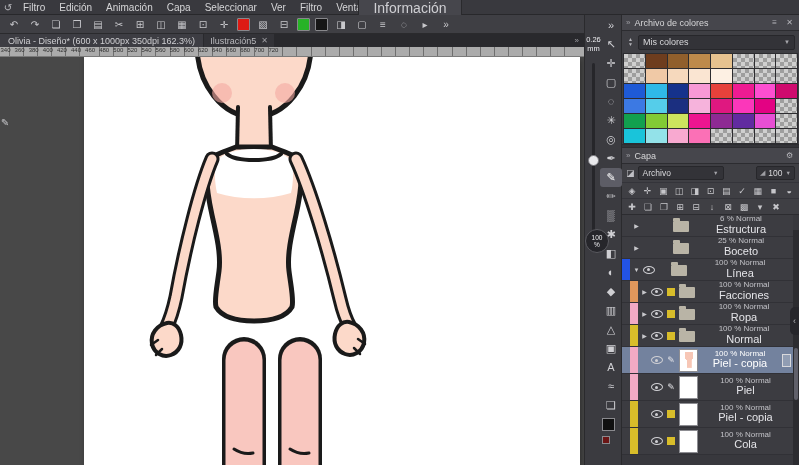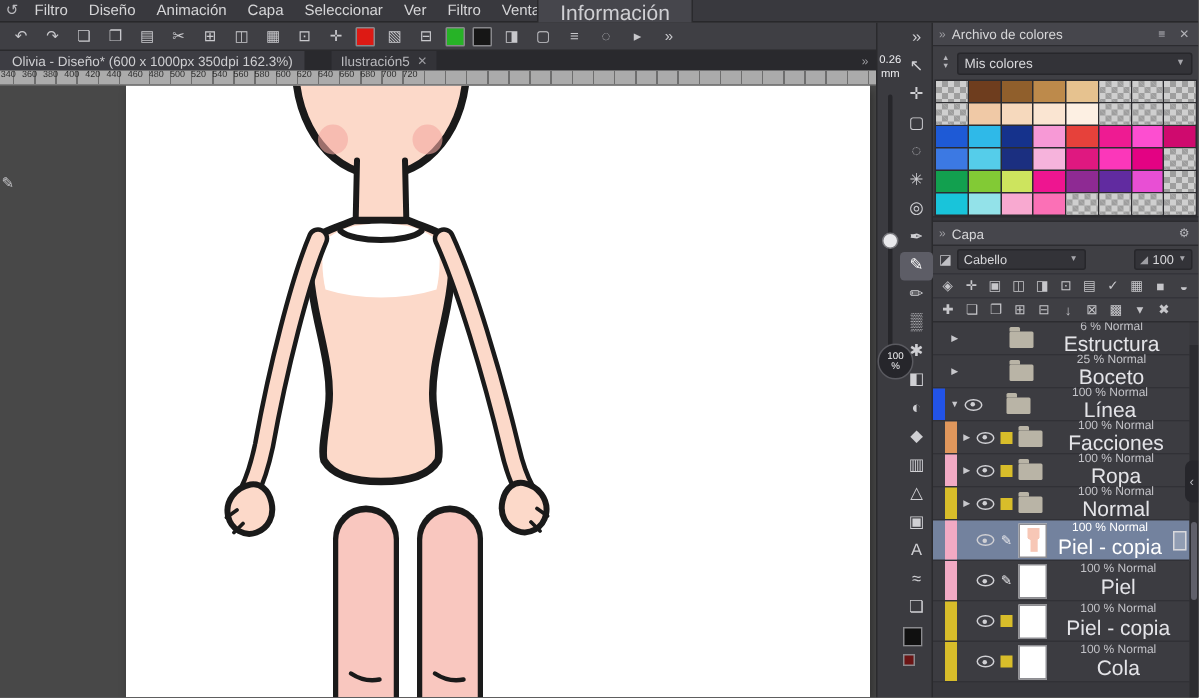--- a/index.html
+++ b/index.html
@@ -19,21 +19,21 @@
               border-left:1px solid #2a2a2d; border-right:1px solid #2a2a2d; }
 
   
   .toolbar2 { position:absolute; left:0; top:15px; width:584px; height:19px; background:#3f3f44;
               border-bottom:1px solid #2a2a2d; display:flex; align-items:center; padding-left:6px; gap:5px; }
   .ticon { width:16px; height:15px; line-height:15px; text-align:center; color:#c8c8cc; font-size:10px; }
   .ticon.chip { width:13px; height:13px; border:1px solid #88888c; border-radius:1px; }
 
   
   .tabbar { position:absolute; left:0; top:34px; width:584px; height:13px; background:#29292d;
-            display:flex; align-items:stretch; font-size:9px; color:#cfcfd2;gap:17px; }
+            display:flex; align-items:stretch; font-size:9px; color:#cfcfd2; }
   .tab-active { background:#3d3d43; padding:0 8px; display:flex; align-items:center; white-space:nowrap; }
   .tab-2 { background:#333338; padding:0 6px; display:flex; align-items:center; gap:5px; margin-left:1px; color:#b9b9bd; }
   .tab-x { font-size:8px; color:#9d9da2; }
   .tab-ovf { margin-left:auto; padding:0 5px; display:flex; align-items:center; color:#9d9da2; font-size:8px; }
 
   
   .ruler { position:absolute; left:0; top:47px; width:584px; height:10px; background:#ababab;
            background-image:repeating-linear-gradient(90deg, transparent 0 13.1px, #6e6e6e 13.1px 14.1px);
            background-position:86px 0; border-bottom:1px solid #7a7a7a; overflow:hidden; }
   .ruler span { position:absolute; top:0; font-size:6px; color:#2f2f2f; transform:translateX(-50%); }
@@ -124,40 +124,40 @@
   .folder-ic { width:16px; height:11px; background:#b9b4a6; border-radius:1px; position:relative; flex:none; margin-top:2px; }
   .folder-ic::before { content:""; position:absolute; top:-3px; left:0; width:7px; height:3px;
                        background:#b9b4a6; border-radius:1px 1px 0 0; }
   .thumb { width:19px; height:23px; border:1px solid #8d8d92; background:#fff; flex:none; position:relative; }
   .thumb.checker { background-size:6px 6px; background-position:0 0,3px 3px; }
   .thumb.skin::after { content:""; position:absolute; left:5px; top:2px; width:8px; height:18px;
       background:radial-gradient(circle at 50% 16%, #f7c7b6 0 34%, transparent 36%),
                  linear-gradient(#f7c7b6,#f7c7b6) 50% 78%/60% 55% no-repeat; }
   .ltext { display:flex; flex-direction:column; line-height:1.08; overflow:hidden; flex:1;text-align:center; }
   .lop { font-size:8px; color:#c2c2c7; white-space:nowrap; }
-  .lname { font-size:14px; color:#e4e4e8; white-space:nowrap; }
+  .lname { font-size:11px; color:#e4e4e8; white-space:nowrap; }
   .lrow.selected .lop, .lrow.selected .lname { color:#ffffff; }
   .selind { width:9px; height:13px; border:1px solid #d8d8dc; background:rgba(255,255,255,.22); flex:none; }
 
   .pscroll { position:absolute; right:0; top:215px; width:6px; height:250px; background:#2c2c30; }
   .pscroll .handle { position:absolute; left:1px; top:118px; width:4px; height:52px; background:#60606a; border-radius:2px; }
   .collapse-chip { position:absolute; right:0; top:307px; width:9px; height:28px; background:#26262b;
                    border-radius:5px 0 0 5px; color:#b5b5ba; font-size:9px; display:flex;
                    align-items:center; justify-content:center; z-index:40; }
 </style>
 </head>
 <body>
 
 <div id="app">
 
   <div class="menubar">
     <span class="appicon">↺</span>
     <span class="menu-items">
         <span class="mitem">Filtro</span>
-        <span class="mitem">Diseño</span>
+        <span class="mitem">Edición</span>
         <span class="mitem">Animación</span>
         <span class="mitem">Capa</span>
         <span class="mitem">Seleccionar</span>
         <span class="mitem">Ver</span>
         <span class="mitem">Filtro</span>
         <span class="mitem">Ventana</span>
         <span class="mitem">Ayuda</span>
       </span>
     <span class="info-tab">Información</span>
   </div>
@@ -379,21 +379,21 @@
 
     <div class="phead">
       <span class="chev">»</span>
       <span class="ttl">Capa</span>
       <span class="hic">⚙</span>
     </div>
 
     <div class="blendrow">
       <span class="blendicon">◪</span>
       <span class="blend-select">
-        <span>Cabello</span>
+        <span>Archivo</span>
         <span class="caret">▼</span>
       </span>
       <span class="opacity-box">
         <span class="oic">◢</span>
         <span>100</span>
         <span class="caret">▼</span>
       </span>
     </div>
 
     <div class="opsrow">

